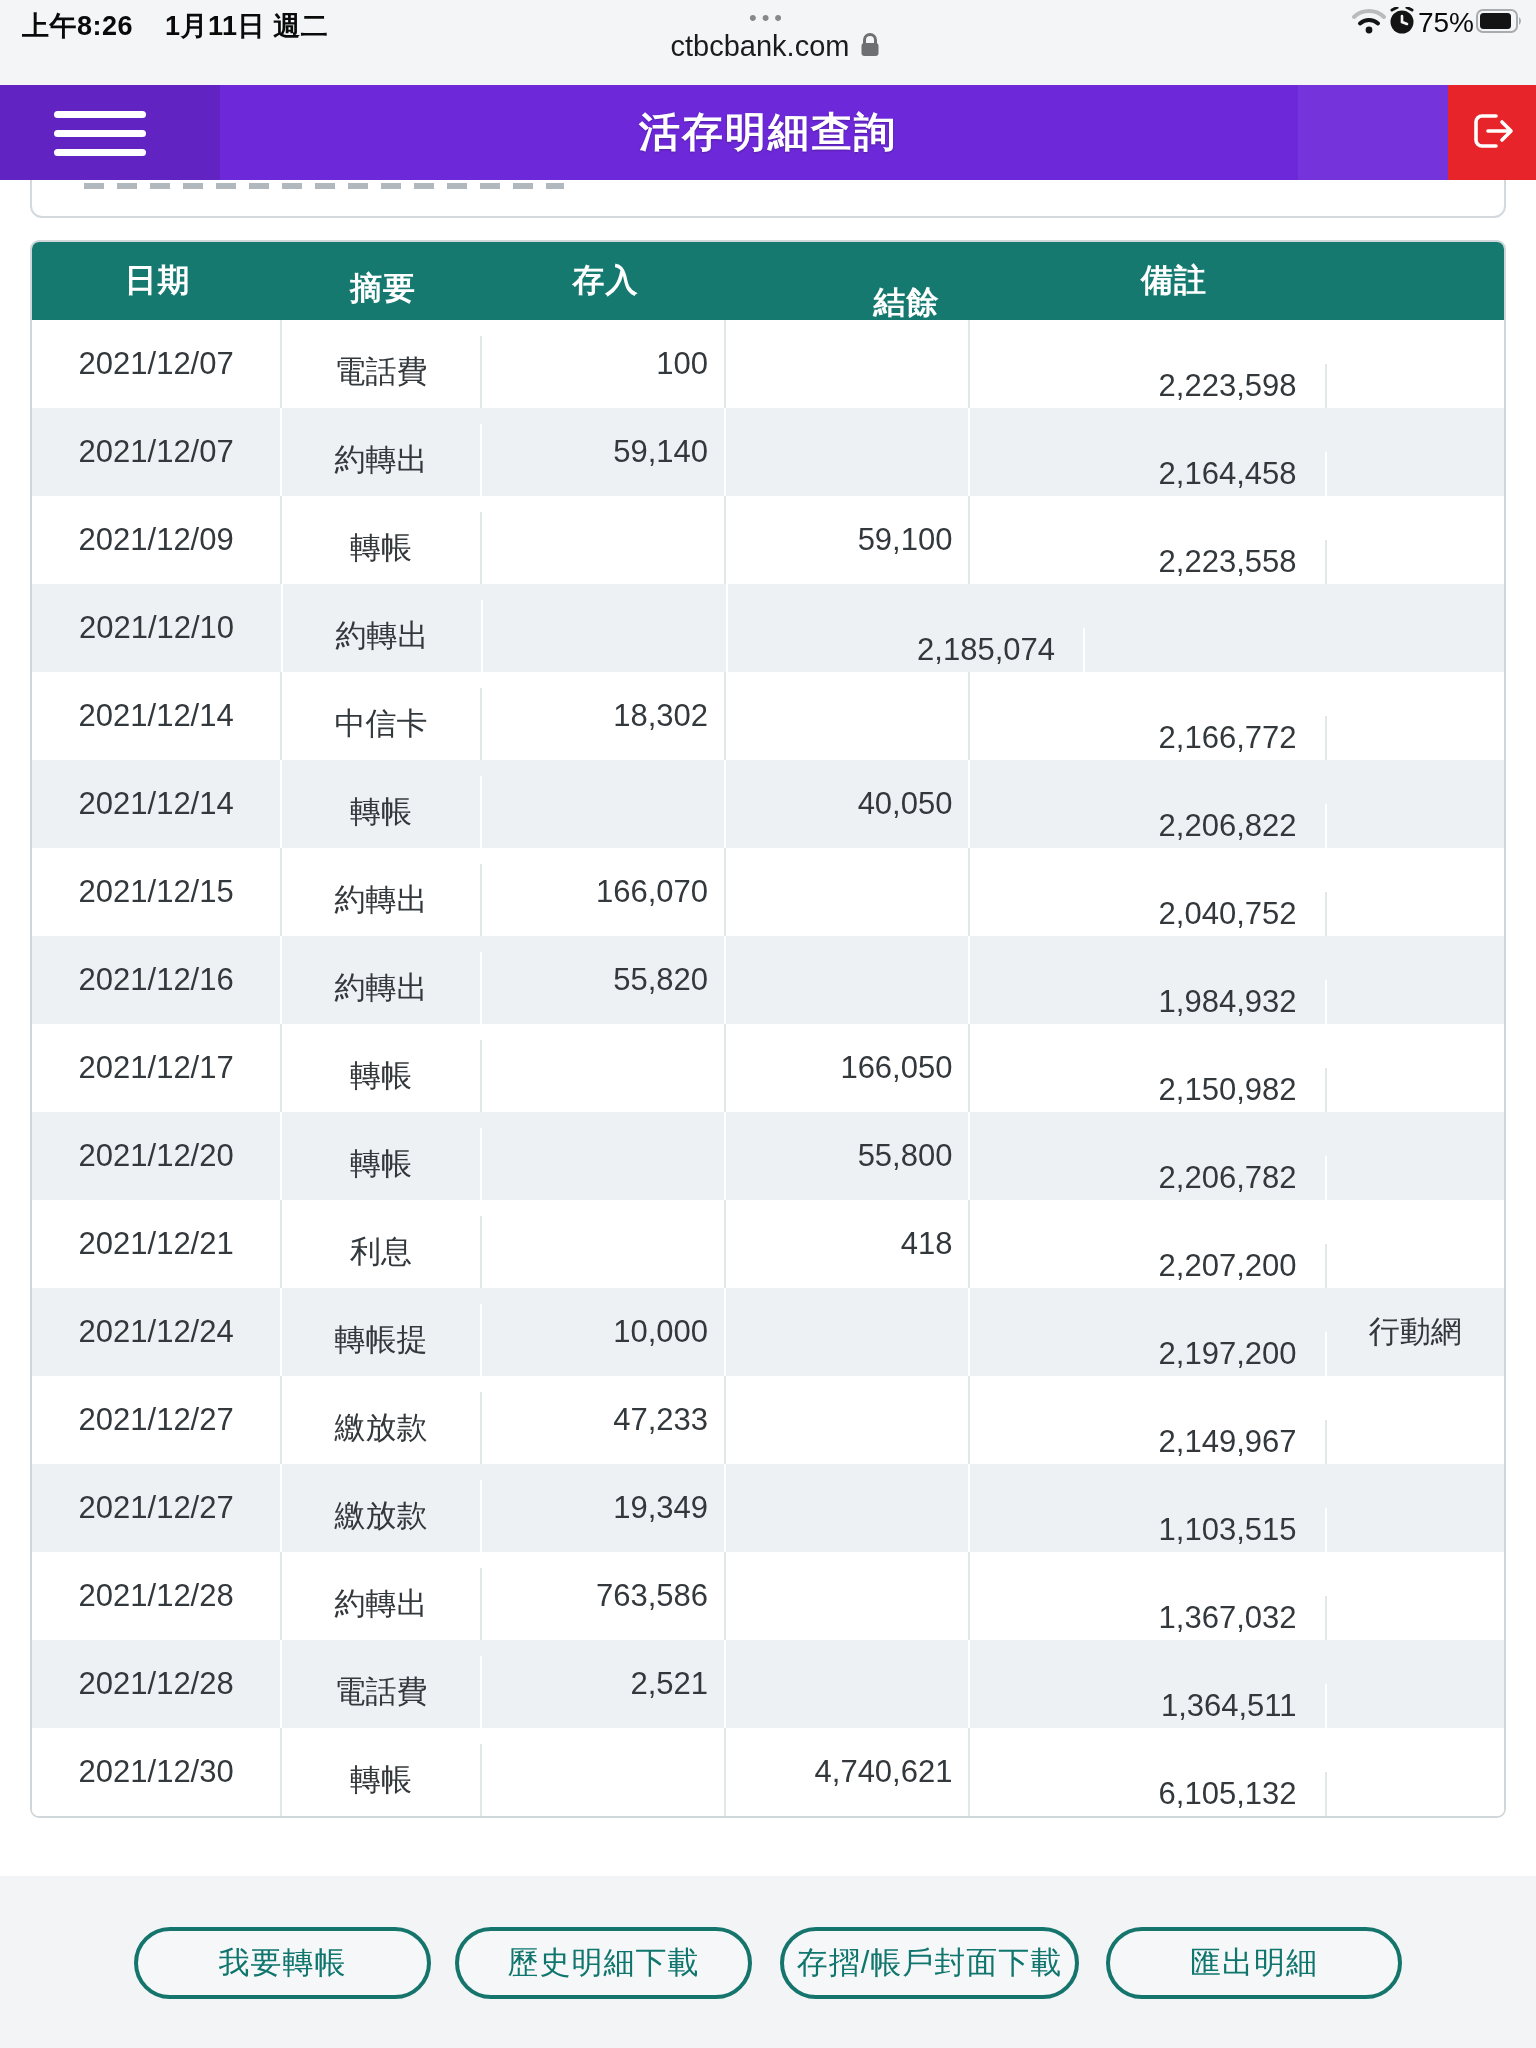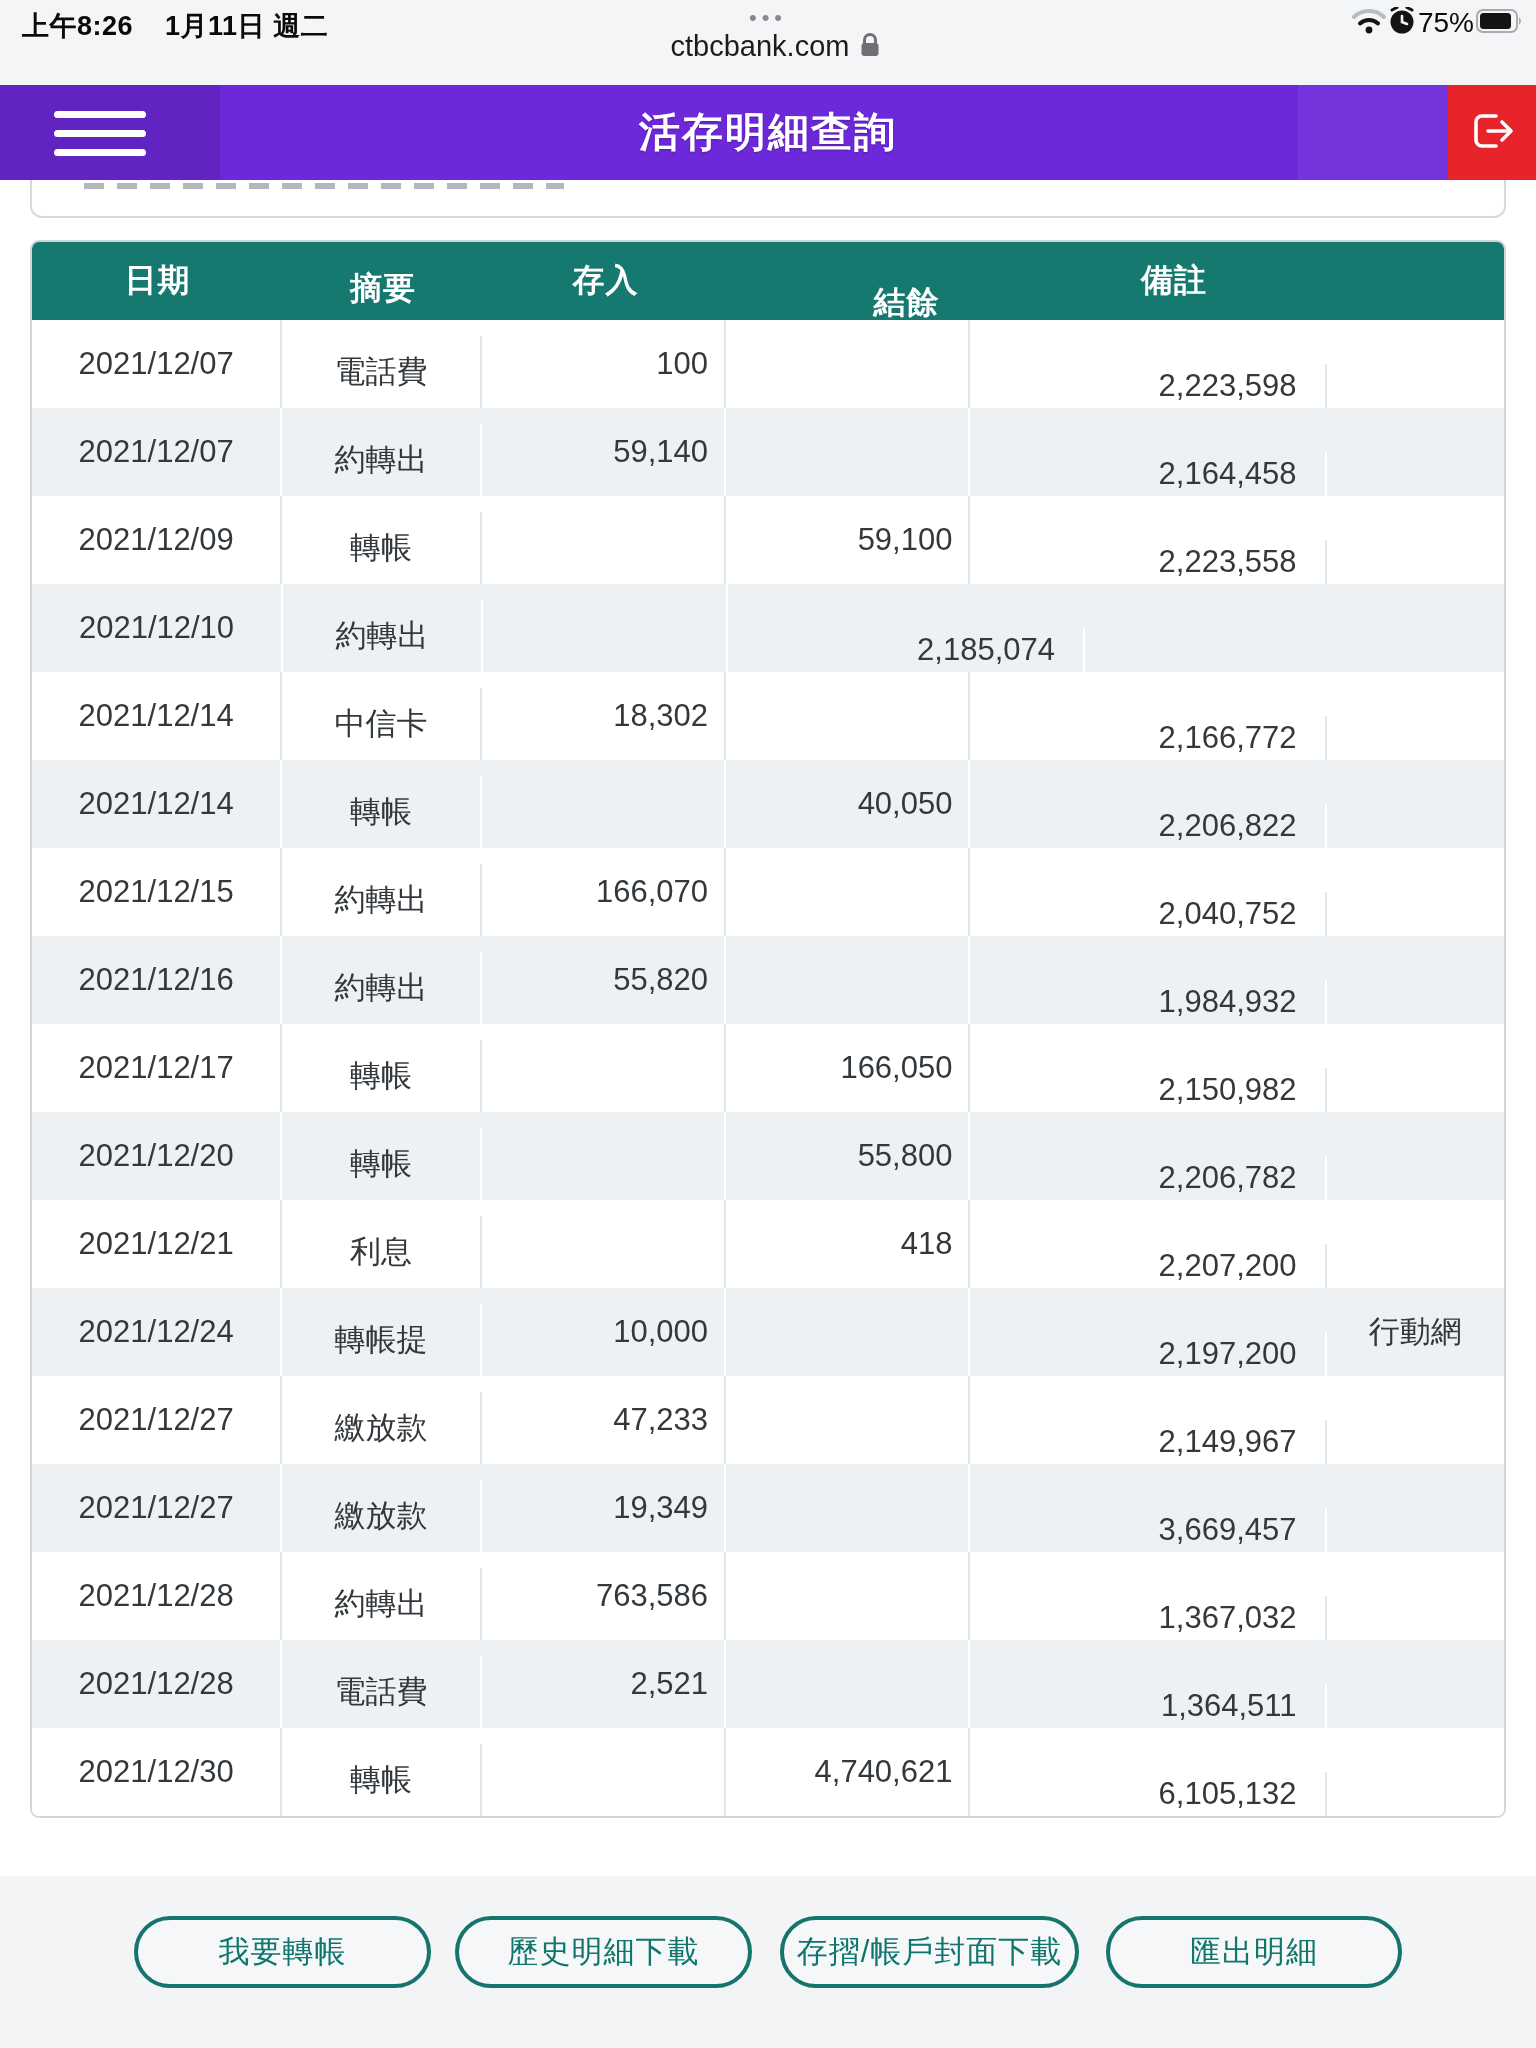--- a/index.html
+++ b/index.html
@@ -42,21 +42,21 @@
   .cell{display:flex;align-items:center;justify-content:center;font-size:31px;color:#33383c;box-sizing:border-box;border-right:2px solid #e2e7ea;}
   .trow.alt .cell{border-right-color:#ffffff;}
   .c0{width:251px;} .c1{width:200px;margin-top:16px;} .c2{width:245px;} .c3{width:245px;} .c4{width:357px;margin-top:44px;} .c5{width:178px;border-right:none !important;}
   .cell.c2,.cell.c3{justify-content:flex-end;padding-right:16px;}
   .cell.c4{justify-content:flex-end;padding-right:28px;}
   
   .footer{position:absolute;left:0;top:1876px;width:1536px;height:172px;background:#f2f4f5;z-index:2;}
   .btn-row{position:absolute;top:40px;left:0;width:1536px;display:flex;justify-content:center;}
   .pill-btn{height:72px;box-sizing:border-box;border:4px solid #15756d;border-radius:40px;background:#f5f7f8;
     color:#0f756d;font-size:31px;font-family:inherit;display:flex;align-items:center;justify-content:center;
-    cursor:pointer;letter-spacing:1px;padding:0;}
+    cursor:pointer;letter-spacing:1px;padding:0;margin-top:11px;}
   .pill-btn:nth-child(1){width:297px;}
   .pill-btn:nth-child(2){width:297px;margin-left:24px;}
   .pill-btn:nth-child(3){width:299px;margin-left:28px;}
   .pill-btn:nth-child(4){width:296px;margin-left:27px;}
 </style>
 </head>
 <body>
 
 <div class="statusbar">
   <div class="status-left">
@@ -234,21 +234,21 @@
         <div class="cell c2">47,233</div>
         <div class="cell c3"></div>
         <div class="cell c4">2,149,967</div>
         <div class="cell c5"></div>
       </div>
       <div class="trow alt">
         <div class="cell c0">2021/12/27</div>
         <div class="cell c1">繳放款</div>
         <div class="cell c2">19,349</div>
         <div class="cell c3"></div>
-        <div class="cell c4">3,669,457</div>
+        <div class="cell c4">1,103,515</div>
         <div class="cell c5"></div>
       </div>
       <div class="trow">
         <div class="cell c0">2021/12/28</div>
         <div class="cell c1">約轉出</div>
         <div class="cell c2">763,586</div>
         <div class="cell c3"></div>
         <div class="cell c4">1,367,032</div>
         <div class="cell c5"></div>
       </div>

